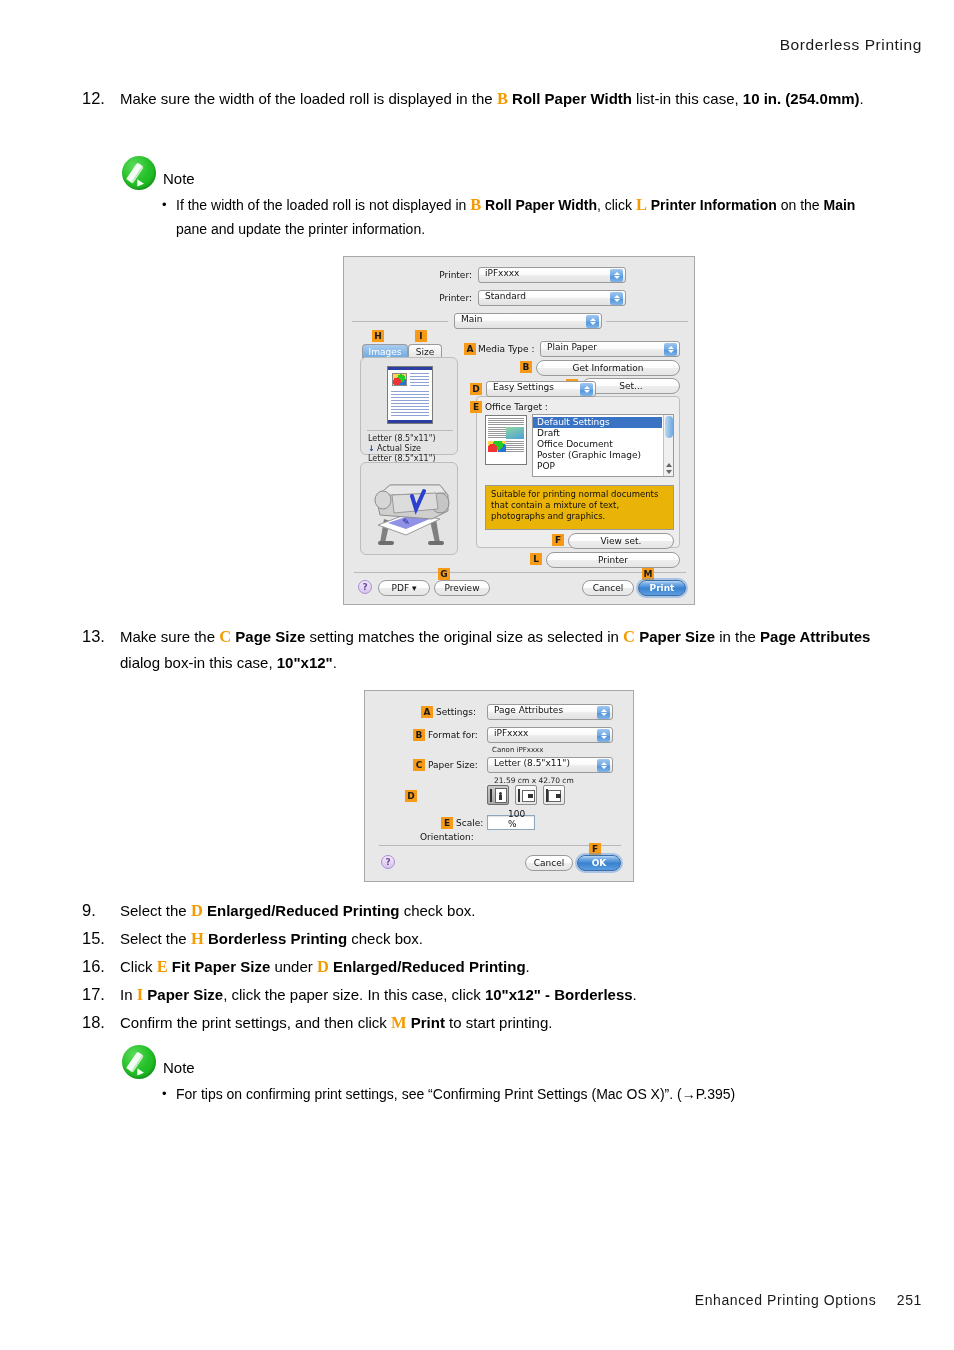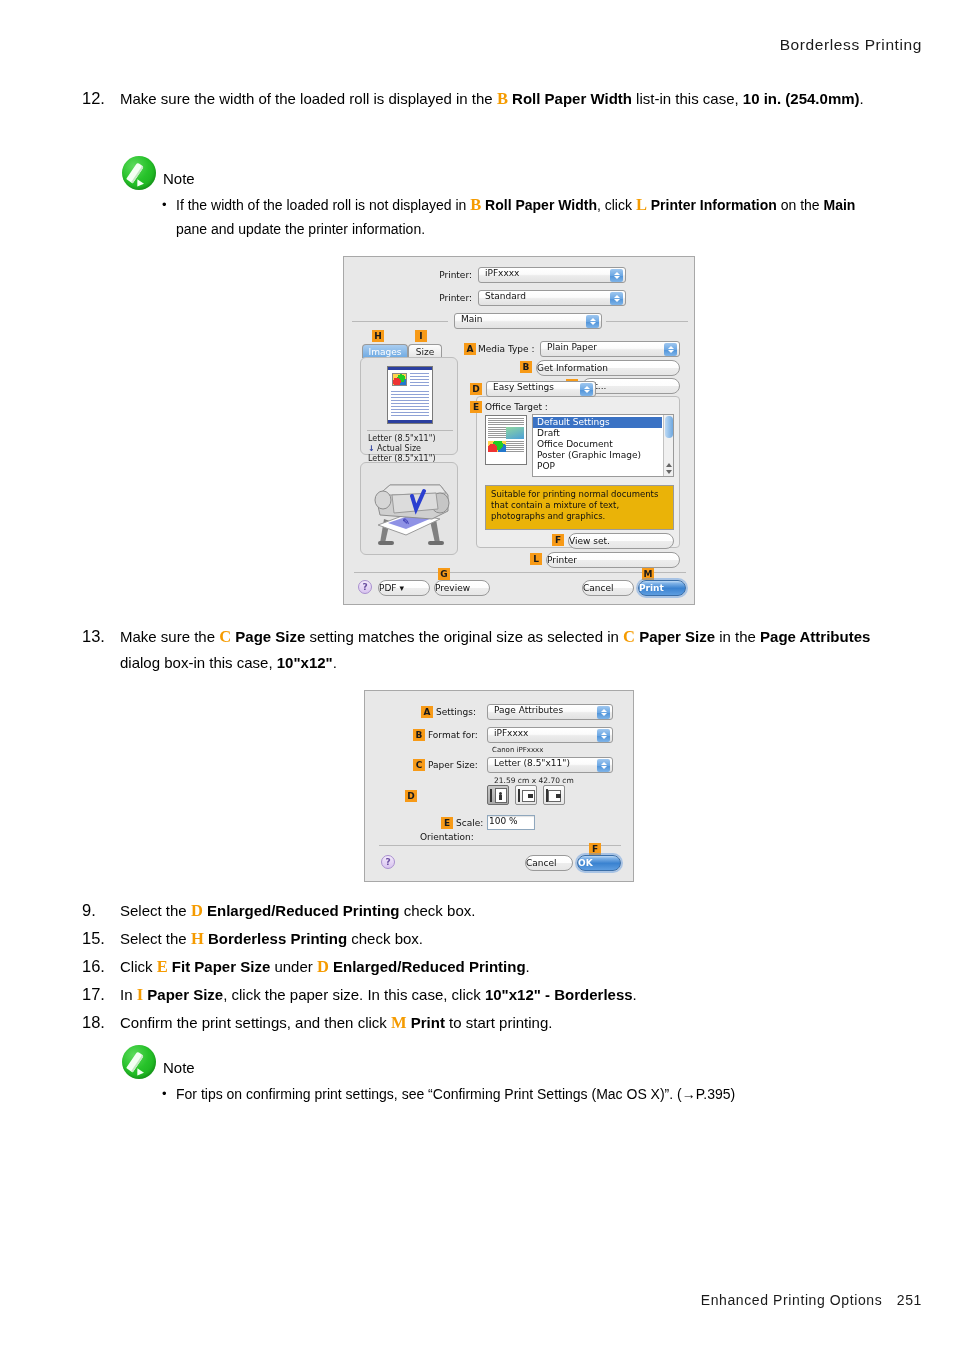--- a/index.html
+++ b/index.html
@@ -15,21 +15,21 @@
 
   
   .page-header {
     position:absolute; top:36px; right:32px;
     font-size:15.5px; letter-spacing:0.6px; color:#1a1a1a;
   }
   .page-footer {
     position:absolute; bottom:42px; right:32px;
     font-size:14px; letter-spacing:0.6px; color:#1a1a1a;
   }
-  .page-footer .pgnum { margin-left:10px; }
+  .page-footer .pgnum { margin-left:16px; }
 
   
   .steps { position:absolute; left:82px; top:85px; width:800px; }
   .step { display:flex; align-items:flex-start; margin-bottom:2px; }
   .step-num {
     flex:0 0 38px; font-weight:normal; font-size:16.5px;
     line-height:25px; color:#000;
   }
   .step-body { flex:1; font-size:15px; line-height:26px; }
 
@@ -95,21 +95,21 @@
     display:flex; flex-direction:column; align-items:center; justify-content:center;
   }
   .popup .arrows i{ display:block; width:0;height:0; }
   .popup .arrows .up{ border-left:3px solid transparent;border-right:3px solid transparent;border-bottom:3px solid #fff; margin-bottom:1px;}
   .popup .arrows .dn{ border-left:3px solid transparent;border-right:3px solid transparent;border-top:3px solid #fff;}
 
   
   .cap {
     height:16px; border:1px solid #9a9a9a; border-radius:9px;
     background: linear-gradient(#ffffff 0%, #fdfdfd 48%, #ededed 52%, #e6e6e6 100%);
-    display:flex; align-items:center; justify-content:flex-start;
+    display:flex; align-items:center; justify-content:center;
     font-size:9px; white-space:nowrap; color:#111;
   }
   .cap.primary{
     background: linear-gradient(#bcd9f5 0%, #7cb0e6 18%, #3a82d0 52%, #5d9de0 100%);
     border-color:#3a6ea8; color:#fff; font-weight:bold;
   }
   .cap.primary.glow { box-shadow: 0 0 0 2px rgba(90,150,225,.45); }
 
   
   .badge {
@@ -218,21 +218,21 @@
   }
   .orient.selected{ background:linear-gradient(#c9c9c9,#a9a9a9); border-color:#6d6d6d;}
   .orient .sheet{
     position:absolute; background:#fff; border:1px solid #666;
   }
   .orient .person{
     position:absolute; background:#333;
   }
   .textfield{
     height:15px; border:1px solid #8fa7bd; background:#fff;
-    display:flex;align-items:flex-start; padding:0 1px; font-size:9px;
+    display:flex;align-items:flex-end; padding:0 20px; font-size:9px;
     box-shadow: inset 0 1px 1px rgba(0,0,0,.12);
   }
   .smalltxt{ position:absolute; font-size:8px; color:#222; }
 </style>
 </head>
 <body>
 
 <div class="page-header">
   <span>Borderless Printing</span>
 </div>

